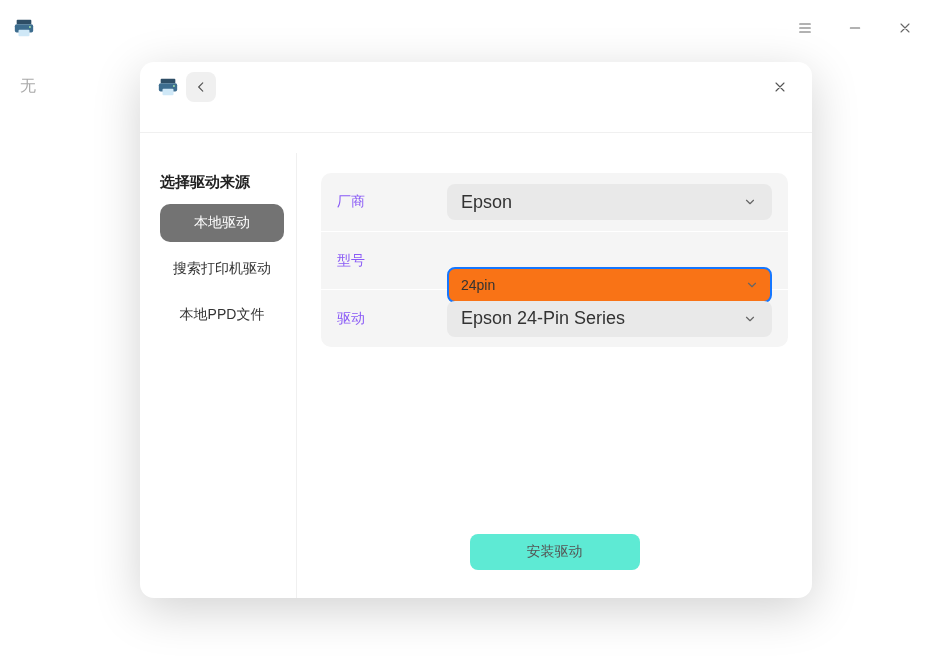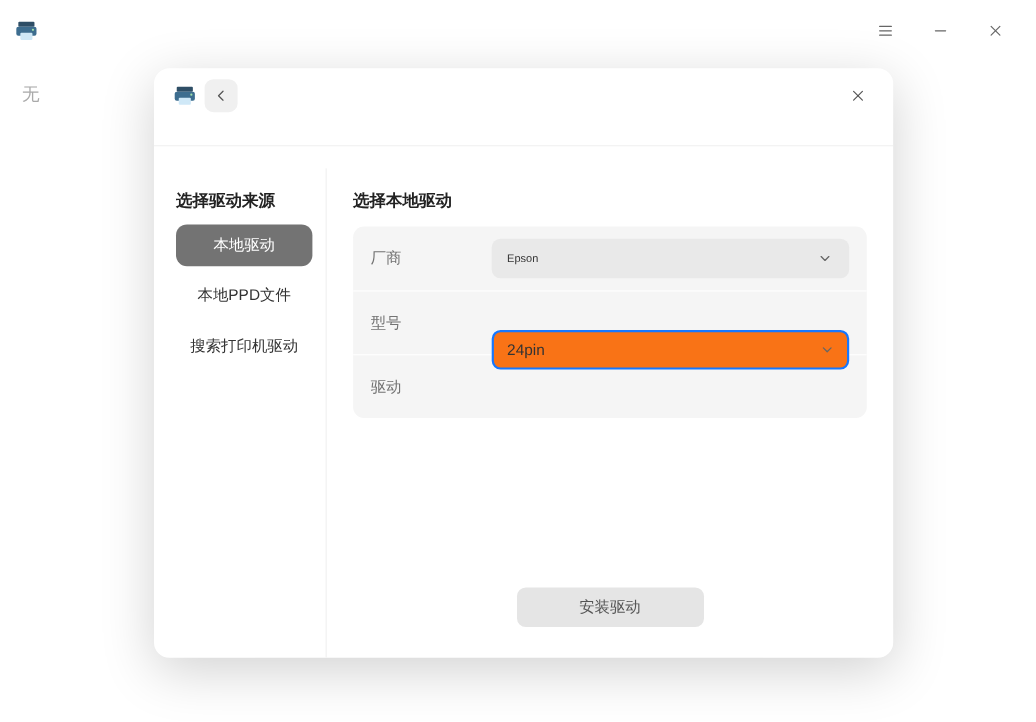--- a/index.html
+++ b/index.html
@@ -35,33 +35,33 @@
     .source-item { height: 38px; display: flex; align-items: center; justify-content: center; font-size: 14px; color: #333; border-radius: 10px; margin-bottom: 8px; }
     .source-item.active { background: #737373; color: #fff; }
     .source-divider { width: 1px; background: #f0f0f0; }
 
     
     .form-pane { flex: 1; padding: 20px 24px; display: flex; flex-direction: column; }
     .form-title { font-size: 15px; font-weight: 700; color: #222; margin-bottom: 14px; }
     .form-rows { background: #f5f5f5; border-radius: 10px; overflow: hidden; }
     .form-row { display: flex; align-items: center; height: 58px; padding: 0 16px; }
     .form-row + .form-row { border-top: 1px solid #fff; align-items: center; }
-    .form-label { width: 110px; font-size: 14px; color: #737373; flex-shrink: 0; }
+    .form-label { width: 110px; font-size: 14px; color: #8b5cf6; flex-shrink: 0; }
     .form-control { flex: 1; position: relative; }
 
-    .select-box { height: 36px; background: #e9e9e9; border-radius: 8px; display: flex; align-items: center; padding: 0 12px 0 14px; font-size: 10px; color: #333; }
+    .select-box { height: 36px; background: #e9e9e9; border-radius: 8px; display: flex; align-items: center; padding: 0 12px 0 14px; font-size: 18px; color: #333; }
     .select-box .text-end { flex: 1; }
     .select-chevron { width: 20px; display: flex; justify-content: center; color: #666; }
 
     .combo-input-wrap { height: 36px; background: #f97316; border: 2px solid #1677ff; border-radius: 8px; display: flex; align-items: center; padding: 0 4px 0 12px; margin-top: 48px; }
     .combo-input { border: none; outline: none; font-size: 14px; color: #333; flex: 1; background: transparent; height: 100%; }
     .combo-chevron-box { width: 30px; height: 28px; display: flex; align-items: center; justify-content: center; color: #666; border-left: 1px solid transparent; }
 
     .form-footer { margin-top: auto; padding: 14px 0 8px; display: flex; justify-content: center; }
-    .install-btn { min-width: 170px; height: 36px; border: none; border-radius: 8px; background: #e5e5e5; color: #555; font-size: 14px; }
+    .install-btn { min-width: 170px; height: 36px; border: none; border-radius: 8px; background: #5eead4; color: #555; font-size: 14px; }
   </style>
 </head>
 <body>
 
 <div class="titlebar">
   <div class="titlebar-left">
     <span class="printer-icon">
       <svg viewBox="0 0 24 24" width="22" height="22">
         <rect x="4" y="3" width="16" height="5" rx="1" fill="#2e4e66"></rect>
         <rect x="2" y="8" width="20" height="9" rx="2" fill="#3d6d8f"></rect>
@@ -118,30 +118,29 @@
   </div>
   <div class="dialog-hr"></div>
 
   <div class="dialog-body">
     <div class="source-pane">
       <div class="source-title">选择驱动来源</div>
       <div class="source-item active">
         <span>本地驱动</span>
       </div>
       <div class="source-item">
-        <span>本地PPD文件</span>
+        <span>搜索打印机驱动</span>
       </div>
       <div class="source-item">
-        <span>搜索打印机驱动</span>
+        <span>本地PPD文件</span>
       </div>
     </div>
     <div class="source-divider"></div>
 
     <div class="form-pane">
-      <div class="form-title">选择本地驱动</div>
 
       <div class="form-rows">
 
         <div class="form-row">
           <div class="form-label">厂商</div>
           <div class="form-control">
             <div class="select-box">
               <span class="text-end">Epson</span>
               <span class="select-chevron">
                 <svg viewBox="0 0 24 24" width="14" height="14">
@@ -161,20 +160,30 @@
                 <svg viewBox="0 0 24 24" width="14" height="14">
                     <path d="M6 9l6 6 6-6" fill="none" stroke="#666" stroke-width="2" stroke-linecap="round" stroke-linejoin="round"></path>
                   </svg>
               </span>
             </div>
           </div>
         </div>
 
         <div class="form-row">
           <div class="form-label">驱动</div>
+          <div class="form-control">
+            <div class="select-box">
+              <span class="text-end">Epson 24-Pin Series</span>
+              <span class="select-chevron">
+                <svg viewBox="0 0 24 24" width="14" height="14">
+                    <path d="M6 9l6 6 6-6" fill="none" stroke="#666" stroke-width="2" stroke-linecap="round" stroke-linejoin="round"></path>
+                  </svg>
+              </span>
+            </div>
+          </div>
         </div>
       </div>
 
       <div class="form-footer">
         <button class="install-btn">
           <span>安装驱动</span>
         </button>
       </div>
     </div>
   </div>

